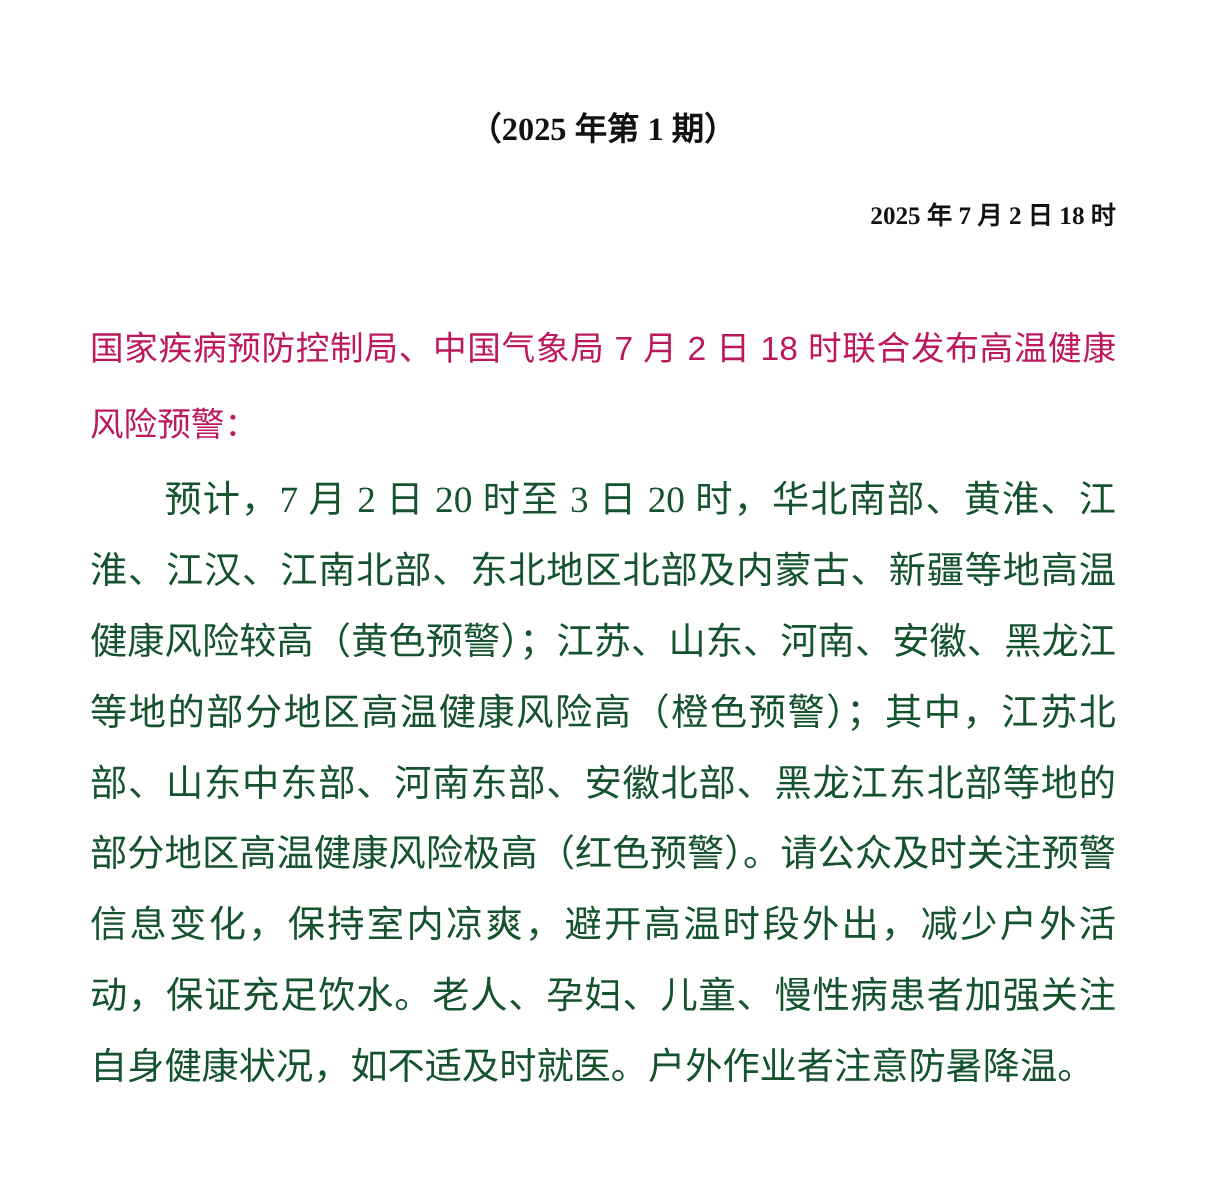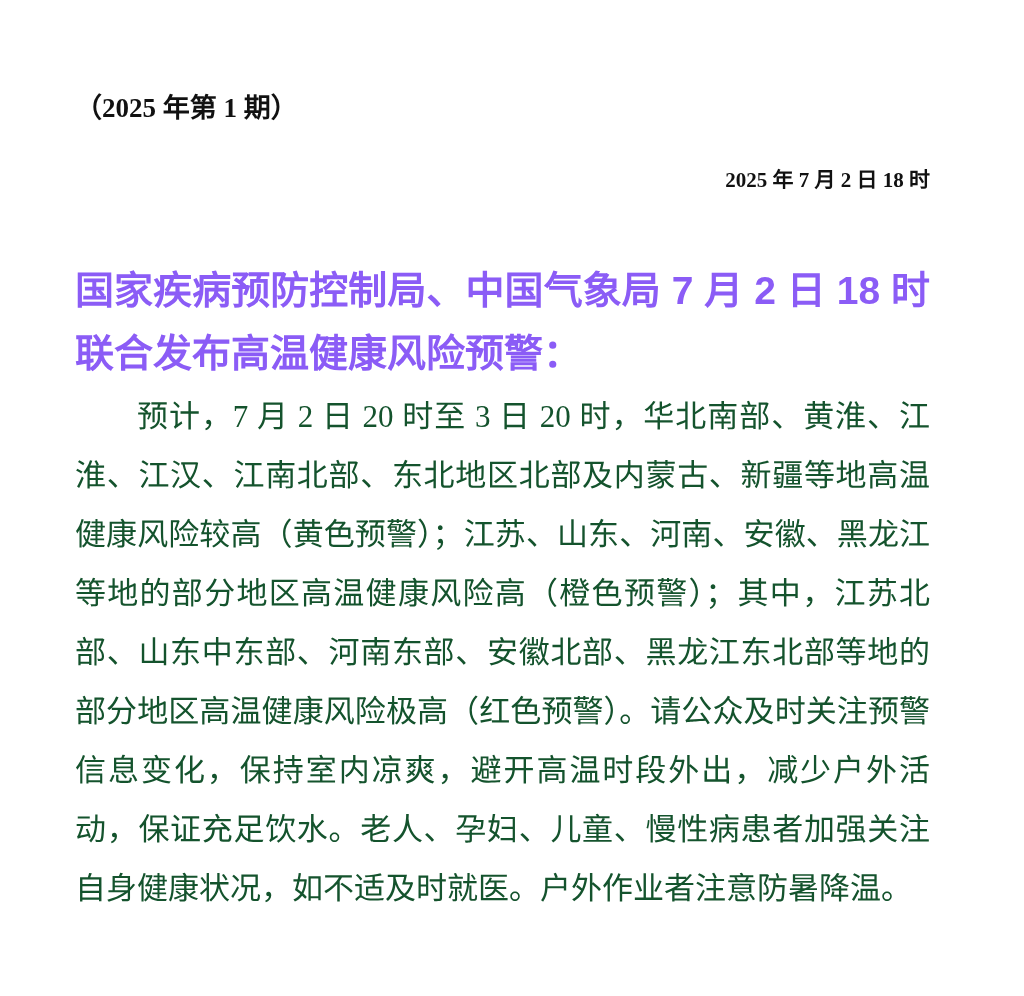--- a/index.html
+++ b/index.html
@@ -21,39 +21,40 @@
     margin: 0 0 0 0;
     text-align: center;
     font-size: 47px;
     line-height: 1.25;
     font-weight: bold;
     letter-spacing: 1px;
     font-family: "Liberation Serif", "DejaVu Serif", serif;
   }
   .doc-issue {
     margin-top: 42px;
+    text-align: center;
     font-size: 27px;
     font-weight: bold;
     color: #111111;
     font-family: "Liberation Serif", "DejaVu Serif", serif;
   }
   .doc-date {
     margin-top: 38px;
     text-align: right;
     font-size: 21px;
     font-weight: bold;
     color: #111111;
     font-family: "Liberation Serif", "DejaVu Serif", serif;
   }
   .doc-heading {
     margin: 66px 0 0 0;
-    font-size: 39px;
+    font-size: 28px;
     line-height: 63px;
-    font-weight: bold;
-    color: #8b5cf6;
+    font-weight: normal;
+    color: #be185d;
     text-align: justify;
     text-align-last: left;
     font-family: "Liberation Sans", "DejaVu Sans", sans-serif;
   }
   .doc-body {
     margin: 2px 0 0 0;
     font-size: 31px;
     line-height: 59px;
     color: #14532d;
     text-indent: 2em;

